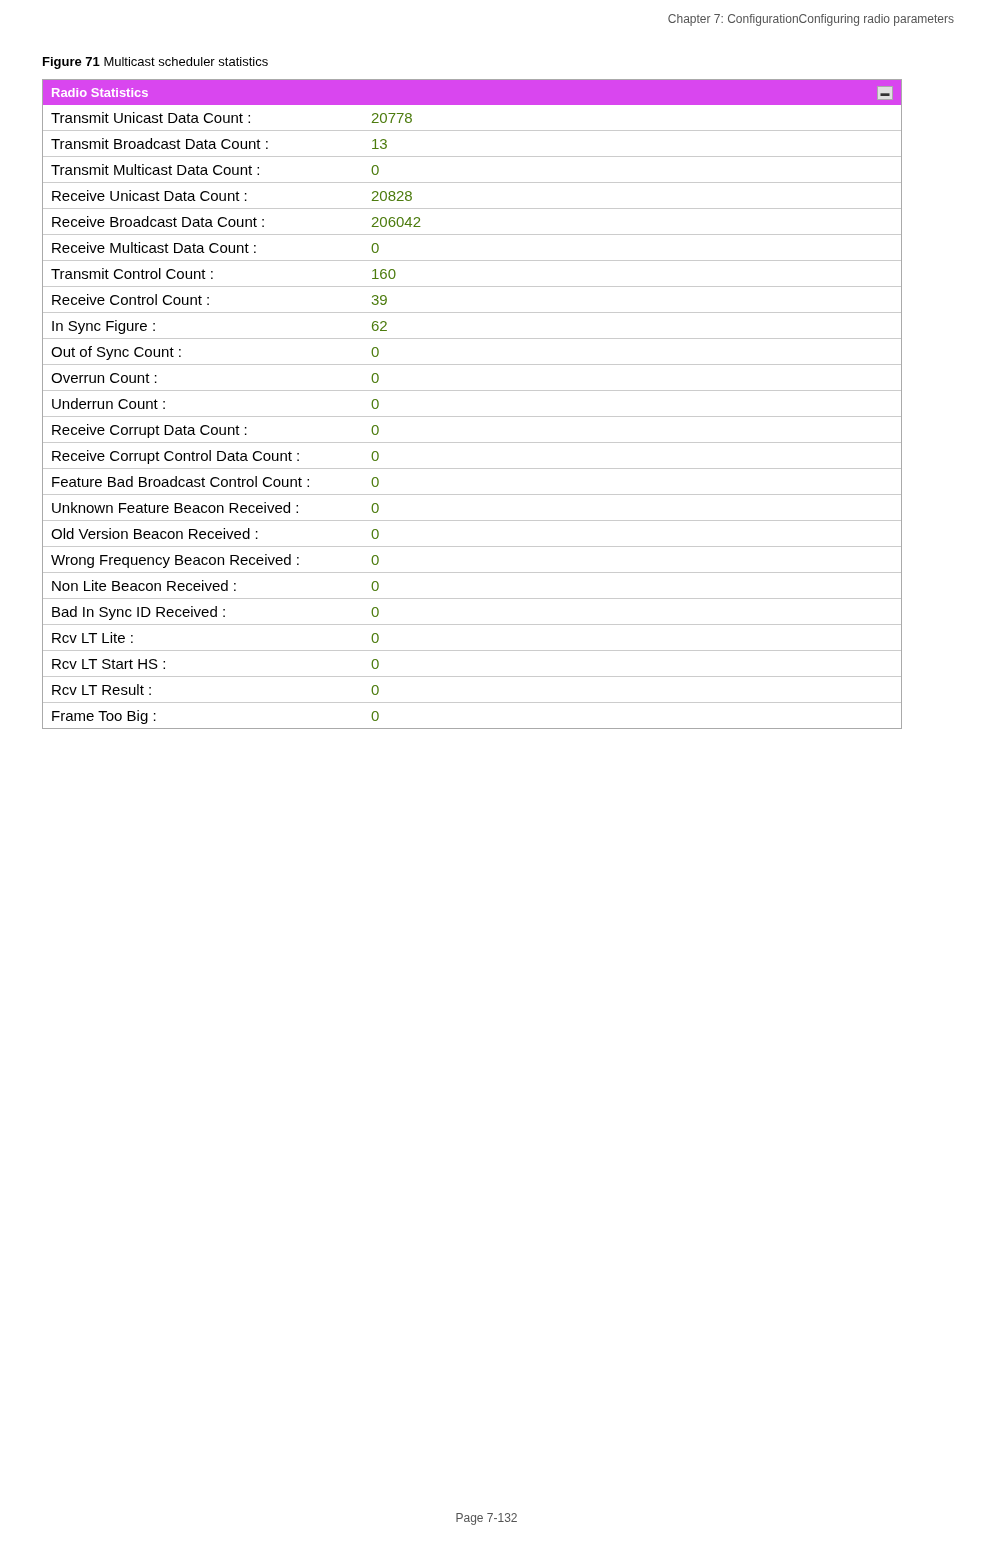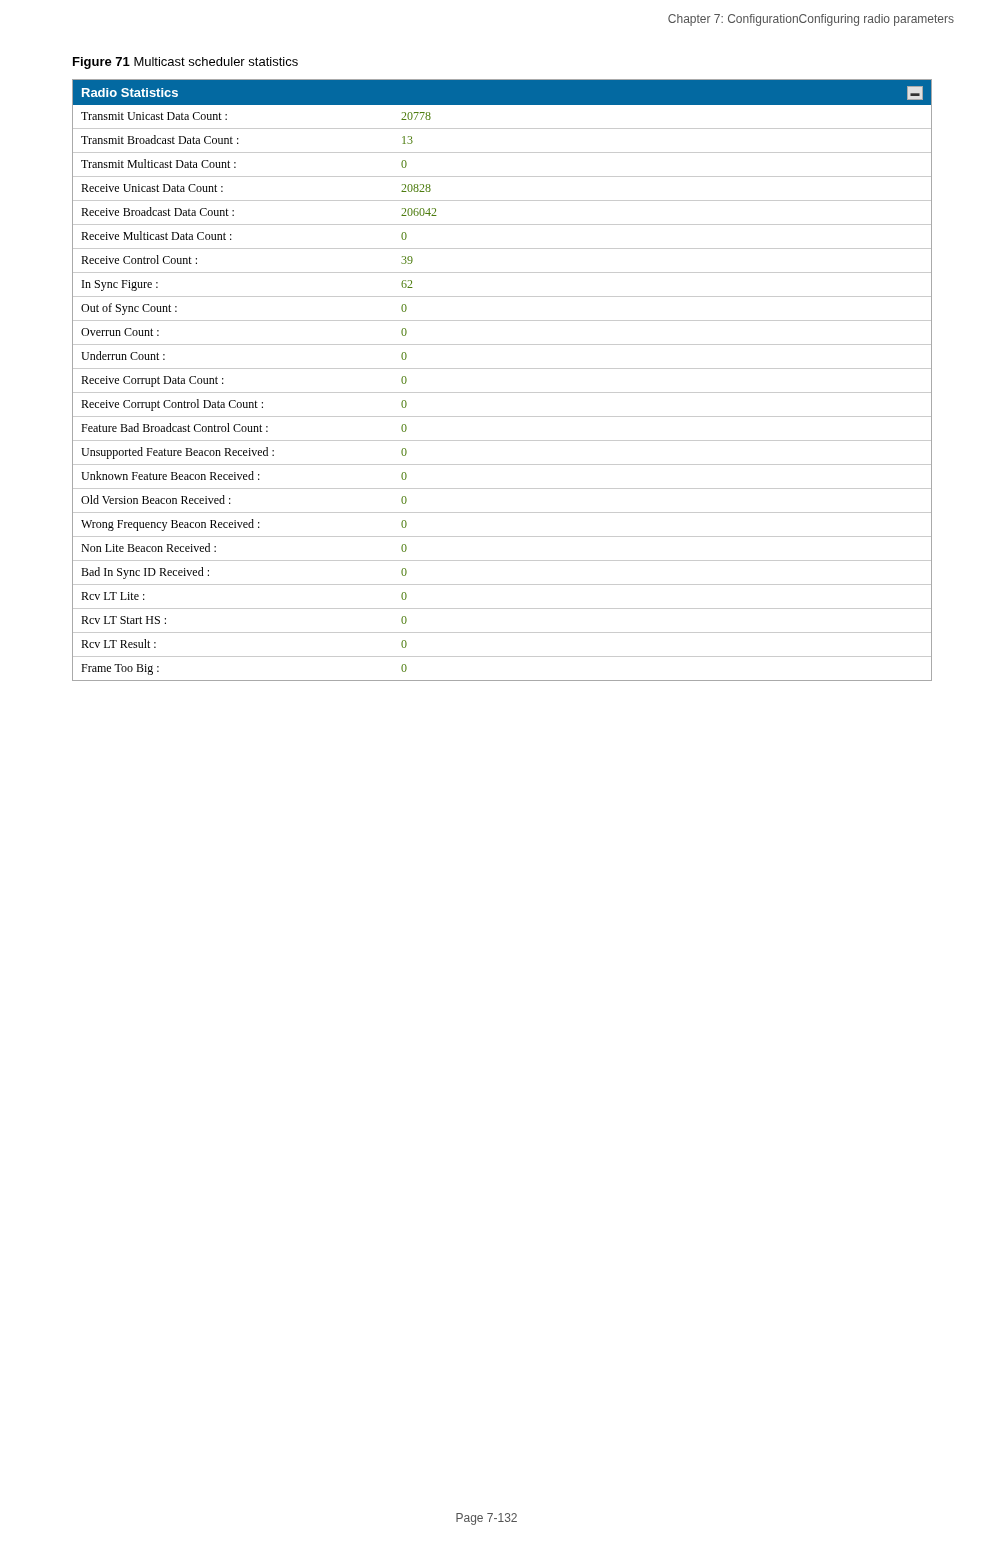--- a/index.html
+++ b/index.html
@@ -21,39 +21,39 @@
       font-size: 12px;
       color: #555;
     }
 
     .page-header-left, .page-header-right {
       font-size: 12px;
       color: #555;
     }
 
     .content-area {
-      padding: 20px 50px 40px 72px;
+      padding: 20px 50px 40px 42px;
     }
 
     .figure-caption {
       margin-bottom: 10px;
       font-size: 13px;
     }
 
     .figure-number {
       font-weight: bold;
     }
 
     .radio-stats-container {
       border: 1px solid #aaa;
       width: 860px;
     }
 
     .radio-stats-header {
-      background-color: #0369a1;
+      background-color: #d946ef;
       color: #ffffff;
       padding: 5px 8px;
       font-size: 13px;
       font-weight: bold;
       display: flex;
       justify-content: space-between;
       align-items: center;
       gap: 48px;
     }
 
@@ -77,23 +77,22 @@
     .stats-table tr {
       border-bottom: 1px solid #cccccc;
     }
 
     .stats-table tr:last-child {
       border-bottom: none;
     }
 
     .stats-table td {
       padding: 4px 8px;
-      font-size: 12px;
+      font-size: 15px;
       vertical-align: top;
-      font-family: Liberation Serif, serif;
     }
 
     .stats-table td.label-cell {
       width: 320px;
       color: #000;
     }
 
     .stats-table td.value-cell {
       color: #4d7c0f;
     }
@@ -153,20 +152,24 @@
           </tr>
           <tr>
             <td class="label-cell">Receive Broadcast Data Count :</td>
             <td class="value-cell">206042</td>
           </tr>
           <tr>
             <td class="label-cell">Receive Multicast Data Count :</td>
             <td class="value-cell">0</td>
           </tr>
           <tr>
+            <td class="label-cell label-blue">Transmit Control Count :</td>
+            <td class="value-cell">160</td>
+          </tr>
+          <tr>
             <td class="label-cell">Receive Control Count :</td>
             <td class="value-cell">39</td>
           </tr>
           <tr>
             <td class="label-cell">In Sync Figure :</td>
             <td class="value-cell">62</td>
           </tr>
           <tr>
             <td class="label-cell">Out of Sync Count :</td>
             <td class="value-cell">0</td>
@@ -182,24 +185,20 @@
           <tr>
             <td class="label-cell">Receive Corrupt Data Count :</td>
             <td class="value-cell">0</td>
           </tr>
           <tr>
             <td class="label-cell">Receive Corrupt Control Data Count :</td>
             <td class="value-cell">0</td>
           </tr>
           <tr>
             <td class="label-cell">Feature Bad Broadcast Control Count :</td>
-            <td class="value-cell">0</td>
-          </tr>
-          <tr>
-            <td class="label-cell label-blue">Unsupported Feature Beacon Received :</td>
             <td class="value-cell">0</td>
           </tr>
           <tr>
             <td class="label-cell">Unknown Feature Beacon Received :</td>
             <td class="value-cell">0</td>
           </tr>
           <tr>
             <td class="label-cell">Old Version Beacon Received :</td>
             <td class="value-cell">0</td>
           </tr>

